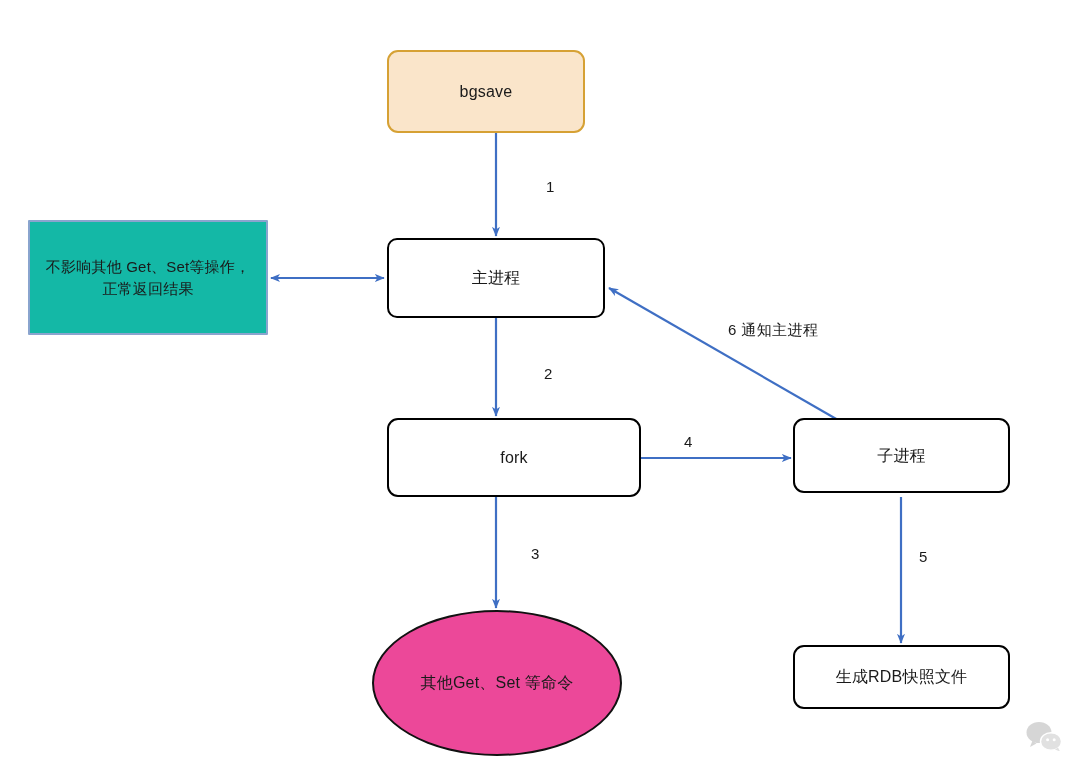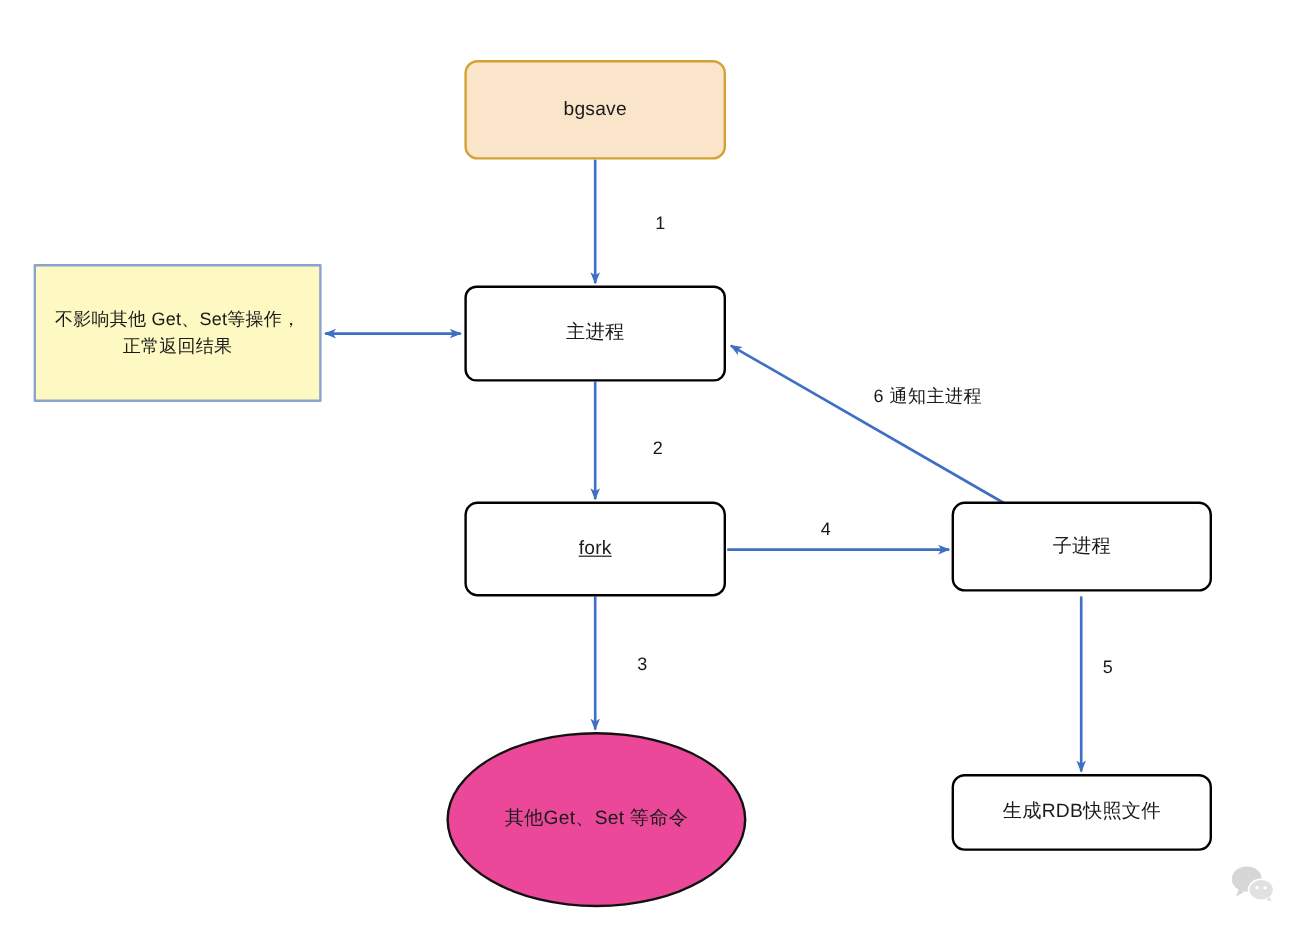--- a/index.html
+++ b/index.html
@@ -38,21 +38,21 @@
     border: 2px solid #000000;
     background: #ffffff;
   }
   .node-start {
     border: 2px solid #d6a134;
     background: #fae5ca;
     border-radius: 11px;
   }
   .node-note {
     border: 2px solid #8aa4ce;
-    background: #fef9c3;
+    background: #14b8a6;
     border-radius: 1px;
     font-size: 15px;
     padding: 0 12px;
   }
   .node-ellipse {
     border: 2px solid #111111;
     background: #ec4899;
     border-radius: 50%;
   }
   .edge-label {
@@ -103,33 +103,33 @@
 
   <line x1="496" y1="497" x2="496" y2="608" stroke="#3f6fc4" stroke-width="2.2" marker-end="url(#arrowBlue)"></line>
 
   <line x1="606" y1="458" x2="791" y2="458" stroke="#3f6fc4" stroke-width="2.2" marker-end="url(#arrowBlue)"></line>
 
   <line x1="901" y1="497" x2="901" y2="643" stroke="#3f6fc4" stroke-width="2.2" marker-end="url(#arrowBlue)"></line>
 
   <line x1="838" y1="420" x2="609" y2="288" stroke="#3f6fc4" stroke-width="2.2" marker-end="url(#arrowBlue)"></line>
 </svg>
 
-<div class="node node-start" style="left:387px; top:50px; width:218px; height:83px;">
+<div class="node node-start" style="left:387px; top:50px; width:198px; height:83px;">
   <span>bgsave</span>
 </div>
 
 <div class="node node-note" style="left:28px; top:220px; width:240px; height:115px;">
   <span>不影响其他 Get、Set等操作，正常返回结果</span>
 </div>
 
 <div class="node node-rect" style="left:387px; top:238px; width:218px; height:80px;border-radius:10px;">
   <span>主进程</span>
 </div>
 
-<div class="node node-rect" style="left:387px; top:418px; width:218px; height:79px;text-decoration:underline;">
+<div class="node node-rect" style="left:387px; top:418px; width:254px; height:79px;">
   <span>fork</span>
 </div>
 
 <div class="node node-rect" style="left:793px; top:418px; width:217px; height:75px;">
   <span>子进程</span>
 </div>
 
 <div class="node node-ellipse" style="left:372px; top:610px; width:250px; height:146px;">
   <span>其他Get、Set 等命令</span>
 </div>

